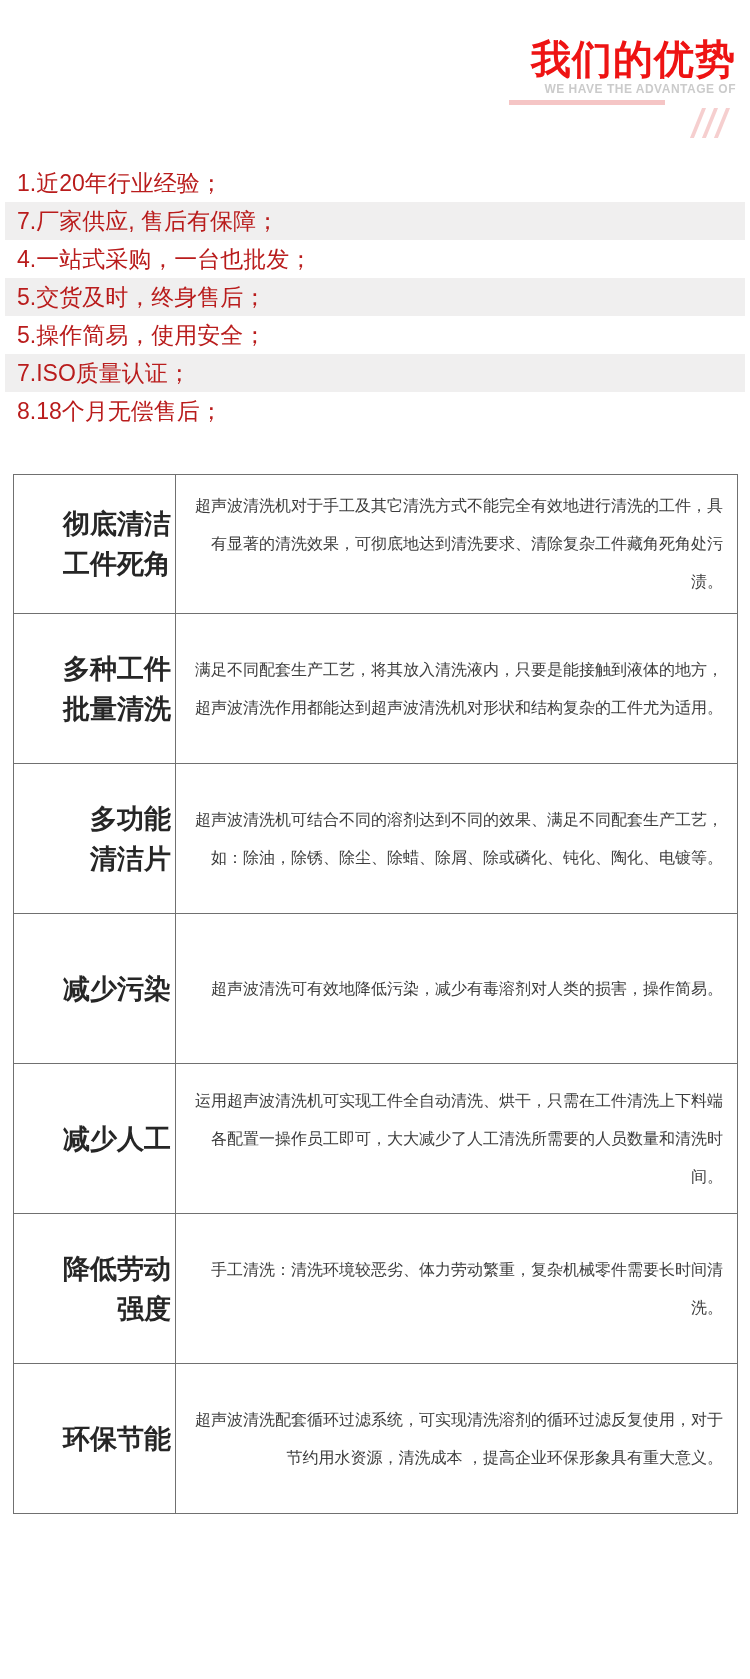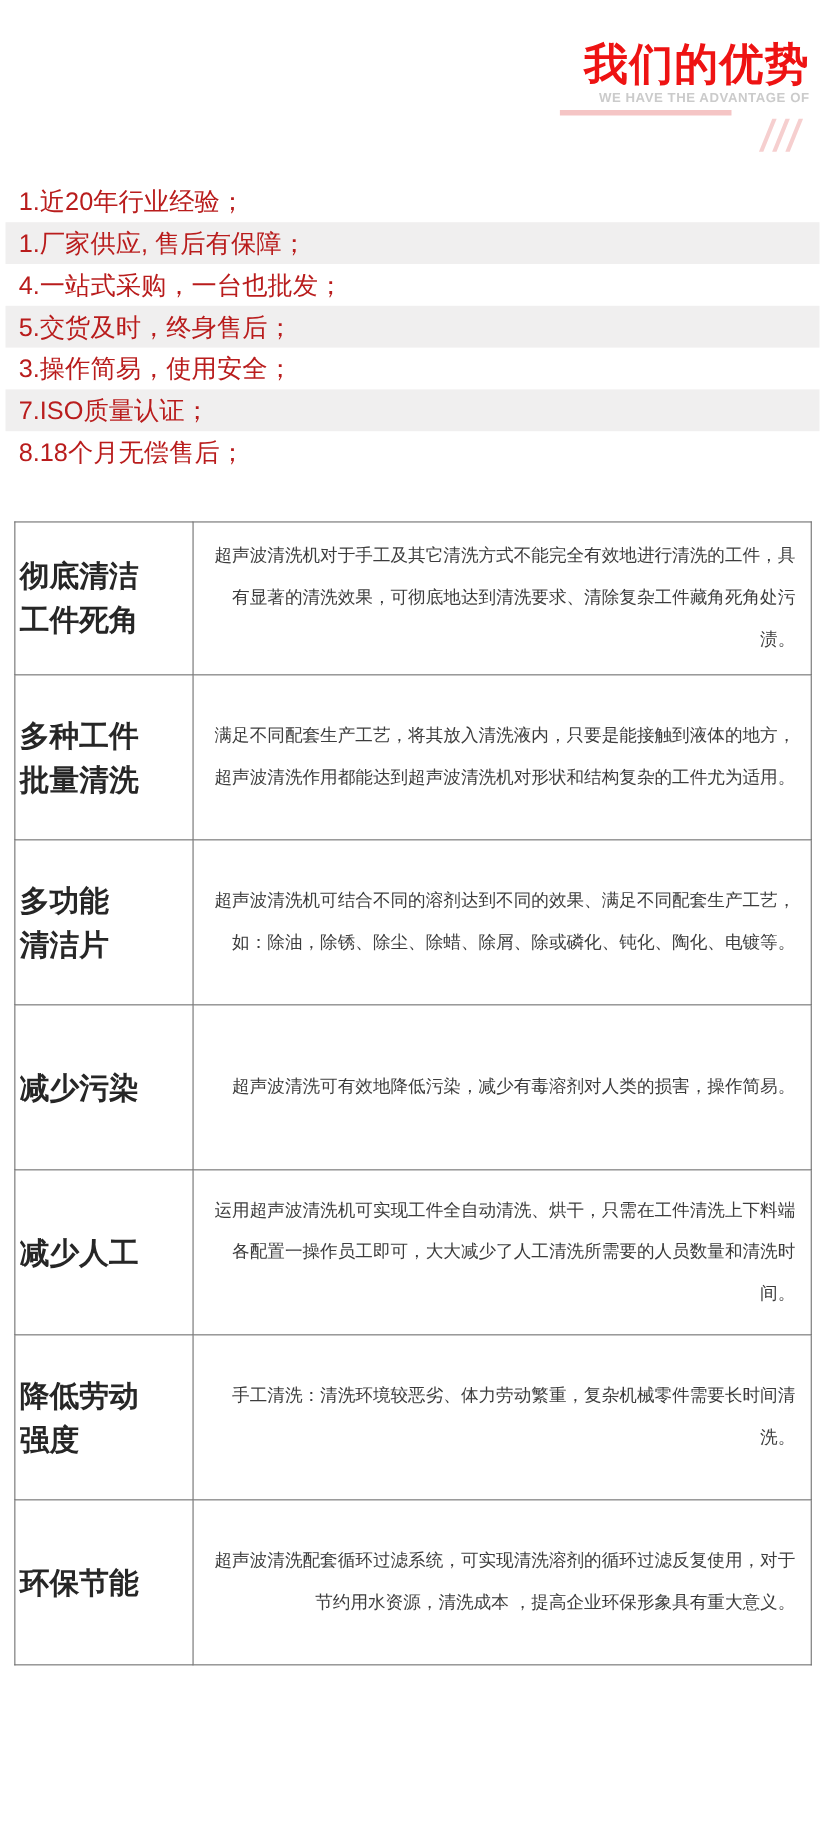--- a/index.html
+++ b/index.html
@@ -90,21 +90,21 @@
     width: 725px;
     table-layout: fixed;
   }
   .adv-table td {
     border: 1px solid #707070;
   }
   .adv-table tr { height: 150px; }
   .adv-table tr.row-first { height: 134px; }
   .cell-title {
     width: 162px;
-    text-align: left;
+    text-align: right;
     vertical-align: middle;
     font-size: 27px;
     font-weight: 700;
     color: #262626;
     line-height: 40px;
     white-space: pre-line;
     padding: 0 4px;
   }
   .cell-desc {
     vertical-align: middle;
@@ -128,24 +128,24 @@
     </div>
     <div class="slashes">
       <div class="slash"></div>
       <div class="slash"></div>
       <div class="slash"></div>
     </div>
   </div>
 
   <ul class="adv-list">
     <li>1.近20年行业经验；</li>
-    <li>1.厂家供应, 售后有保障；</li>
+    <li>7.厂家供应, 售后有保障；</li>
     <li>4.一站式采购，一台也批发；</li>
     <li>5.交货及时，终身售后；</li>
-    <li>3.操作简易，使用安全；</li>
+    <li>5.操作简易，使用安全；</li>
     <li>7.ISO质量认证；</li>
     <li>8.18个月无偿售后；</li>
   </ul>
 
   <table class="adv-table">
     <tbody>
       <tr class="row-first">
         <td class="cell-title">彻底清洁
 工件死角</td>
         <td class="cell-desc">超声波清洗机对于手工及其它清洗方式不能完全有效地进行清洗的工件，具有显著的清洗效果，可彻底地达到清洗要求、清除复杂工件藏角死角处污渍。</td>

